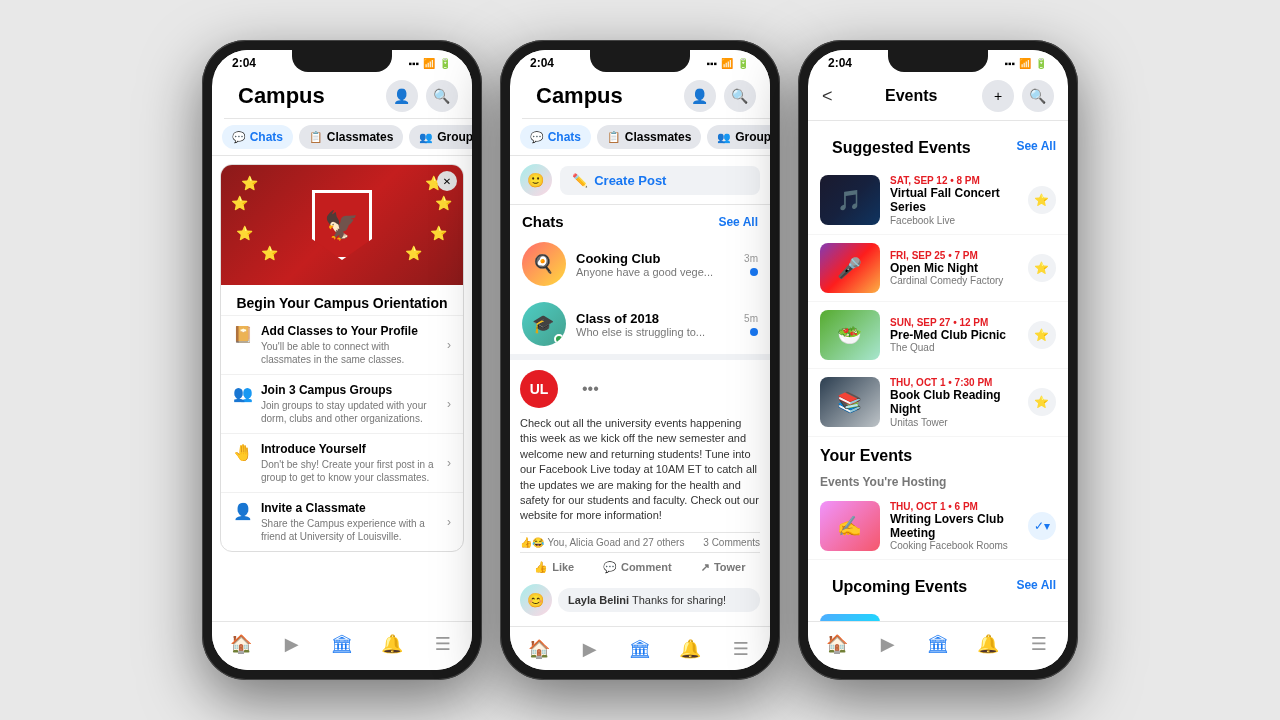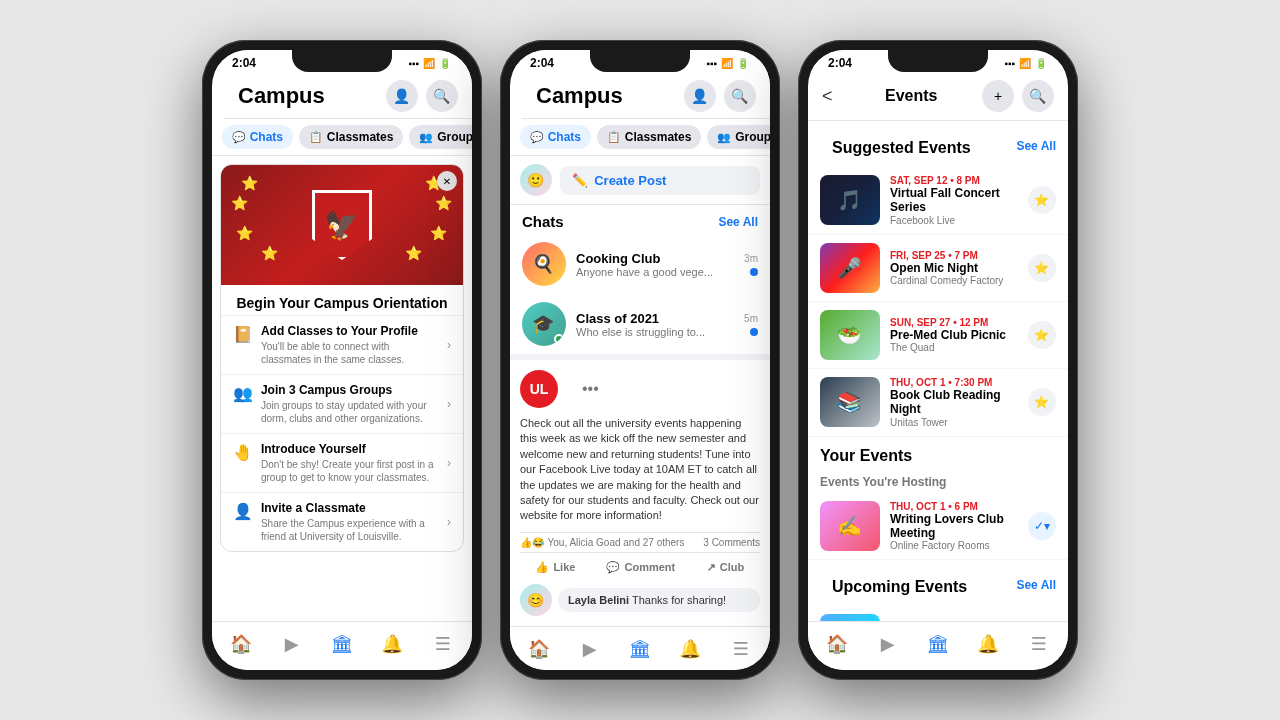--- a/index.html
+++ b/index.html
@@ -559,21 +559,21 @@
           <span class="chat-time">3m</span>
           <div class="unread-dot"></div>
         </div>
       </div>
       <div class="chat-item">
         <div class="chat-avatar av-class24" style="position:relative;">
           🎓
           <div class="online-dot"></div>
         </div>
         <div class="chat-info">
-          <div class="chat-name">Class of 2021</div>
+          <div class="chat-name">Class of 2018</div>
           <div class="chat-preview">Who else is struggling to...</div>
         </div>
         <div class="chat-meta">
           <span class="chat-time">5m</span>
           <div class="unread-dot"></div>
         </div>
       </div>
 
       <div class="feed-post">
         <div class="post-header">
@@ -589,21 +589,21 @@
           <div class="action-btn">
             <span>👍</span>
             <span>Like</span>
           </div>
           <div class="action-btn">
             <span>💬</span>
             <span>Comment</span>
           </div>
           <div class="action-btn">
             <span>↗</span>
-            <span>Club</span>
+            <span>Tower</span>
           </div>
         </div>
         <div class="comment-bar">
           <div class="avatar-sm av-comment">😊</div>
           <div class="comment-input">
             <strong>Layla Belini</strong>
             <span> </span>
             <span>Thanks for sharing!</span>
           </div>
         </div>
@@ -698,21 +698,21 @@
 
         <div class="events-section-title">Your Events</div>
         <div class="your-events-label">Events You're Hosting</div>
         <div class="event-item">
           <div class="event-img">
             <div class="event-img-inner ev-writing">✍️</div>
           </div>
           <div class="event-info">
             <div class="event-date">THU, OCT 1 • 6 PM</div>
             <div class="event-name">Writing Lovers Club Meeting</div>
-            <div class="event-location">Online Factory Rooms</div>
+            <div class="event-location">Cooking Facebook Rooms</div>
           </div>
           <div class="hosting-badge">✓▾</div>
         </div>
 
         <div class="upcoming-header">
           <span class="events-section-title">Upcoming Events</span>
           <span class="see-all">See All</span>
         </div>
         <div class="event-item">
           <div class="event-img">

